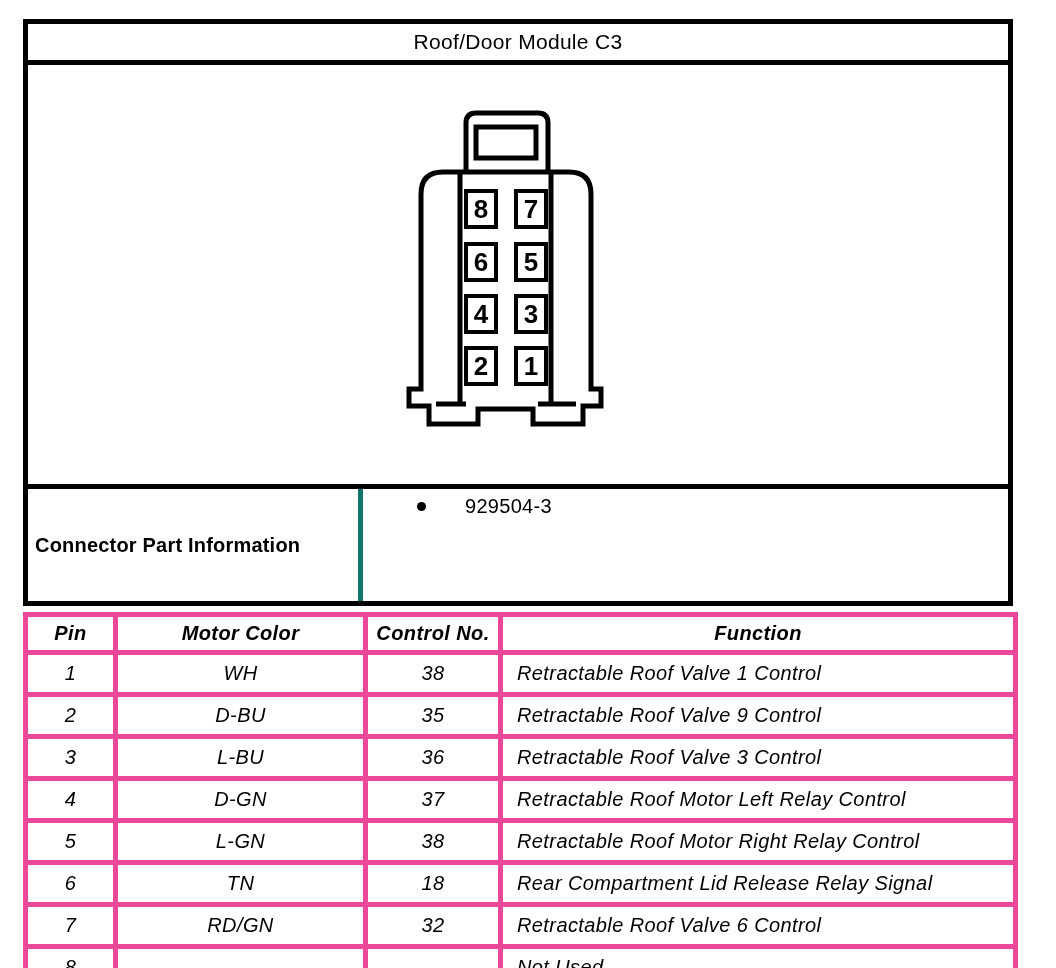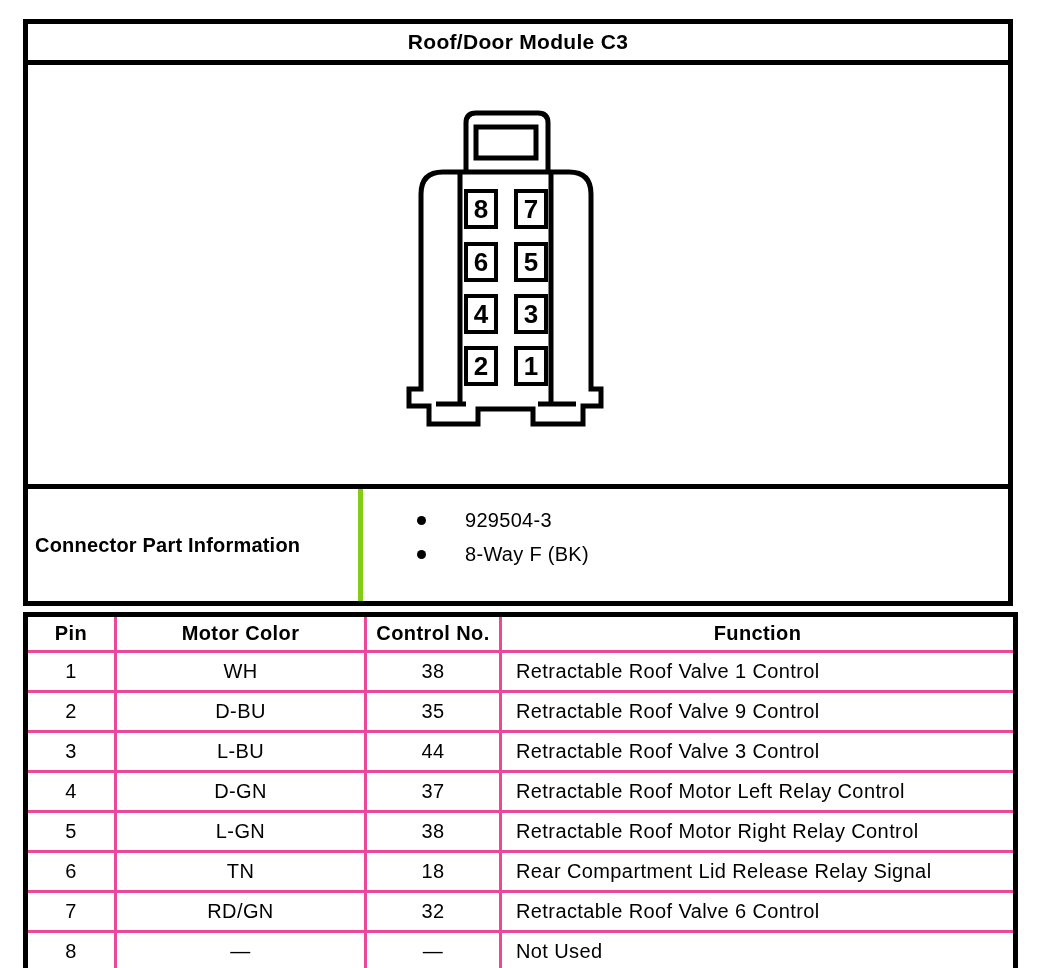--- a/index.html
+++ b/index.html
@@ -23,52 +23,51 @@
     background: #fff;
     box-sizing: border-box;
     width: 990px;
   }
   .title-row {
     height: 36px;
     border-bottom: 5px solid #000;
     display: flex;
     align-items: center;
     justify-content: center;
-    font-weight: bold;
+    font-weight: normal;
     font-size: 21px;
     letter-spacing: 0.3px;
   }
   .diagram-row {
     height: 385px;
     position: relative;
   }
   .connector-svg {
     display: block;
     margin: 34px auto 0 auto;
   }
   .partinfo-row {
     border-top: 5px solid #000;
     height: 112px;
     display: flex;
   }
   .pi-label {
     width: 335px;
     flex: 0 0 335px;
-    border-right: 5px solid #84cc16;
+    border-right: 5px solid #0f766e;
     box-sizing: border-box;
     display: flex;
     align-items: center;
     padding-left: 7px;
     font-weight: bold;
     font-size: 20px;
     letter-spacing: 0.2px;
   }
   .pi-content {
     flex: 1;
-    padding-top: 14px;
   }
   .pi-item {
     display: flex;
     align-items: center;
     height: 34px;
     font-size: 20px;
     letter-spacing: 0.3px;
   }
   .dot {
     width: 9px;
@@ -82,26 +81,27 @@
   .gap { height: 6px; }
   
   .tableB {
     border-collapse: collapse;
     table-layout: fixed;
     width: 990px;
     font-size: 20px;
     letter-spacing: 0.4px;
   }
   .tableB th, .tableB td {
-    border: 3px solid #ec4899;
+    border: 5px solid #ec4899;
     text-align: center;
     vertical-align: middle;
     padding: 0;
     overflow: hidden;
     white-space: nowrap;
+    font-style: italic;
   }
   .tableB { border: 5px solid #000; }
   .tableB th { height: 33px; font-size: 20px; }
   .tableB td { height: 37px; }
   .tableB .func {
     text-align: left;
     padding-left: 14px;
   }
   .col-pin { width: 90px; }
   .col-color { width: 250px; }
@@ -153,24 +153,20 @@
       </svg>
     </div>
 
     <div class="partinfo-row">
       <div class="pi-label">Connector Part Information</div>
       <div class="pi-content">
         <div class="pi-item">
           <span class="dot"></span>
           <span>929504-3</span>
         </div>
-        <div class="pi-item">
-          <span class="dot"></span>
-          <span>8-Way F (BK)</span>
-        </div>
       </div>
     </div>
 
   </div>
 
   <div class="gap"></div>
 
   <table class="tableB">
     <colgroup>
       <col class="col-pin">
@@ -195,21 +191,21 @@
       </tr>
       <tr>
         <td>2</td>
         <td>D-BU</td>
         <td>35</td>
         <td class="func">Retractable Roof Valve 9 Control</td>
       </tr>
       <tr>
         <td>3</td>
         <td>L-BU</td>
-        <td>44</td>
+        <td>36</td>
         <td class="func">Retractable Roof Valve 3 Control</td>
       </tr>
       <tr>
         <td>4</td>
         <td>D-GN</td>
         <td>37</td>
         <td class="func">Retractable Roof Motor Left Relay Control</td>
       </tr>
       <tr>
         <td>5</td>

